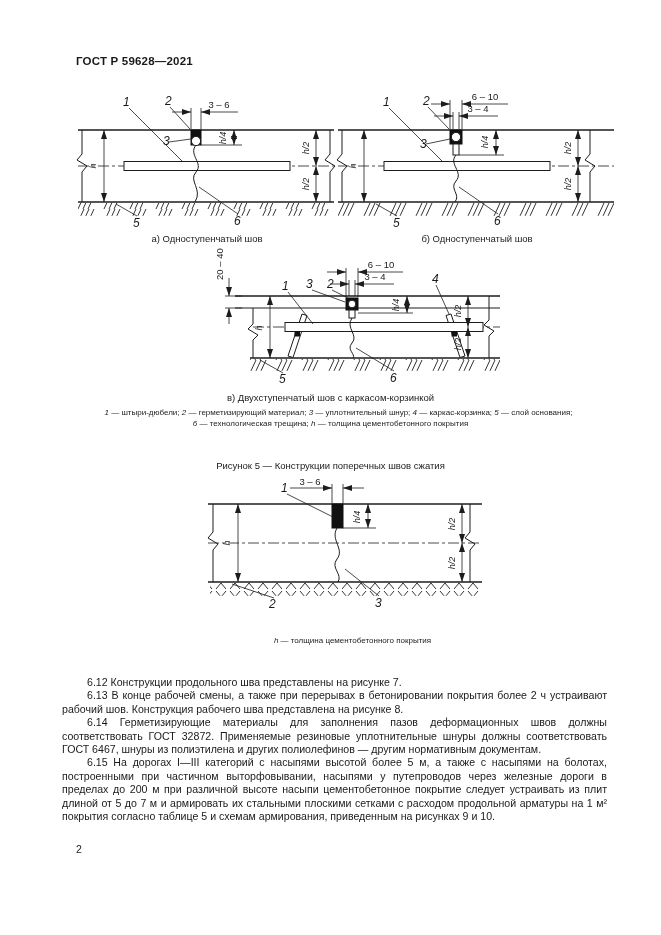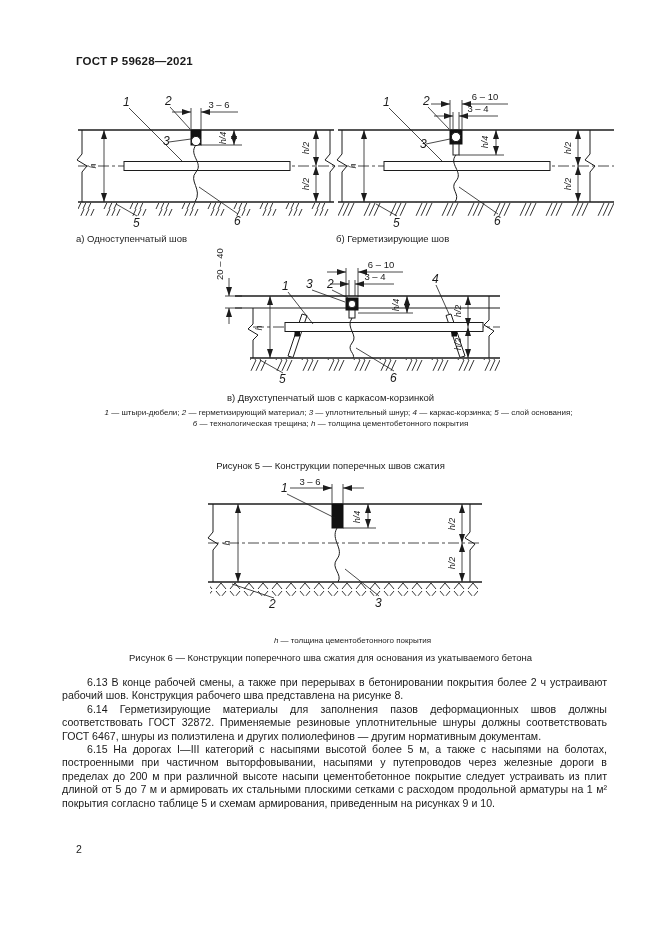--- a/index.html
+++ b/index.html
@@ -1,20 +1,20 @@
 <!DOCTYPE html>
 <html><head>
 <meta charset="utf-8">
 <style>
   html,body{margin:0;padding:0;background:#fff;}
   .page{position:relative;width:661px;height:935px;background:#fff;overflow:hidden;
         font-family:"Liberation Sans",sans-serif;color:#1a1a1a;}
   .abs{position:absolute;}
   .doc-header{font-weight:bold;font-size:11.5px;letter-spacing:.2px;}
-  .sub-caption{font-size:9.5px;text-align:left;}
+  .sub-caption{font-size:9.5px;text-align:center;}
   .fig-caption{font-size:9.5px;text-align:center;width:661px;left:0;}
   .legend{font-size:8px;text-align:center;width:661px;left:0;color:#222;}
   .legend i{font-style:italic;}
   .body-text{width:545px;left:62px;font-size:10.6px;line-height:13.4px;text-align:justify;}
   .body-text p{margin:0;text-indent:25px;}
   .page-num{font-size:10.5px;}
   svg{display:block;overflow:visible;}
   svg line, svg polyline, svg path, svg rect, svg circle{vector-effect:none;}
   .ln{stroke:#1c1c1c;stroke-width:1;fill:none;}
   .thick{stroke:#1c1c1c;stroke-width:1.7;fill:none;}
@@ -144,21 +144,21 @@
       <text class="lbl" x="87" y="19">2</text>
       <line class="thin" x1="92" y1="21" x2="113" y2="43"></line>
       <text class="lbl" x="84" y="62">3</text>
       <line class="thin" x1="90" y1="58" x2="114" y2="53"></line>
       <text class="lbl" x="57" y="141">5</text>
       <line class="thin" x1="61" y1="130" x2="40" y2="118"></line>
       <text class="lbl" x="158" y="139">6</text>
       <line class="thin" x1="162" y1="128" x2="123" y2="101"></line>
     </g>
   </svg>
-  <div class="abs sub-caption" style="left:336px;top:233px;width:282px;">б) Герметизирующие шов</div>
+  <div class="abs sub-caption" style="left:336px;top:233px;width:282px;">б) Одноступенчатый шов</div>
 
   <svg class="abs" style="left:196px;top:256px;" width="310" height="135" viewBox="0 0 310 135">
     <defs>
       <marker id="arC" markerWidth="10" markerHeight="7" refX="9" refY="3" orient="auto" markerUnits="userSpaceOnUse">
         <path d="M0,0 L9,3 L0,6 Z" fill="#1c1c1c"></path>
       </marker>
       <marker id="arCs" markerWidth="10" markerHeight="7" refX="9" refY="3" orient="auto-start-reverse" markerUnits="userSpaceOnUse">
         <path d="M0,0 L9,3 L0,6 Z" fill="#1c1c1c"></path>
       </marker>
       <pattern id="hgC" patternUnits="userSpaceOnUse" width="26" height="13">
@@ -278,23 +278,23 @@
       <text class="lbl" x="95" y="14">1</text>
       <line class="thin" x1="101" y1="16" x2="149" y2="40"></line>
       <text class="lbl" x="83" y="130">2</text>
       <line class="thin" x1="88" y1="120" x2="46" y2="106"></line>
       <text class="lbl" x="189" y="129">3</text>
       <line class="thin" x1="193" y1="118" x2="159" y2="91"></line>
     </g>
   </svg>
 
   <div class="abs legend" style="top:636px;padding-left:22px;"><i>h</i> — толщина цементобетонного покрытия</div>
-  <div class="abs fig-caption" style="top:652px;">Рисунок 6 — Конструкции поперечного шва сжатия для основания из укатываемого бетона</div>
 
   <div class="abs body-text" style="top:676px;">
+    <p>6.12 Конструкции продольного шва представлены на рисунке 7.</p>
     <p>6.13 В конце рабочей смены, а также при перерывах в бетонировании покрытия более 2 ч устраивают рабочий шов. Конструкция рабочего шва представлена на рисунке 8.</p>
     <p>6.14 Герметизирующие материалы для заполнения пазов деформационных швов должны соответствовать ГОСТ 32872. Применяемые резиновые уплотнительные шнуры должны соответствовать ГОСТ 6467, шнуры из полиэтилена и других полиолефинов — другим нормативным документам.</p>
     <p>6.15 На дорогах I—III категорий с насыпями высотой более 5 м, а также с насыпями на болотах, построенными при частичном выторфовывании, насыпями у путепроводов через железные дороги в пределах до 200 м при различной высоте насыпи цементобетонное покрытие следует устраивать из плит длиной от 5 до 7 м и армировать их стальными плоскими сетками с расходом продольной арматуры на 1 м² покрытия согласно таблице 5 и схемам армирования, приведенным на рисунках 9 и 10.</p>
   </div>
 
   <div class="abs page-num" style="left:76px;top:843px;">2</div>
 
 </div>
 
 </body></html>

